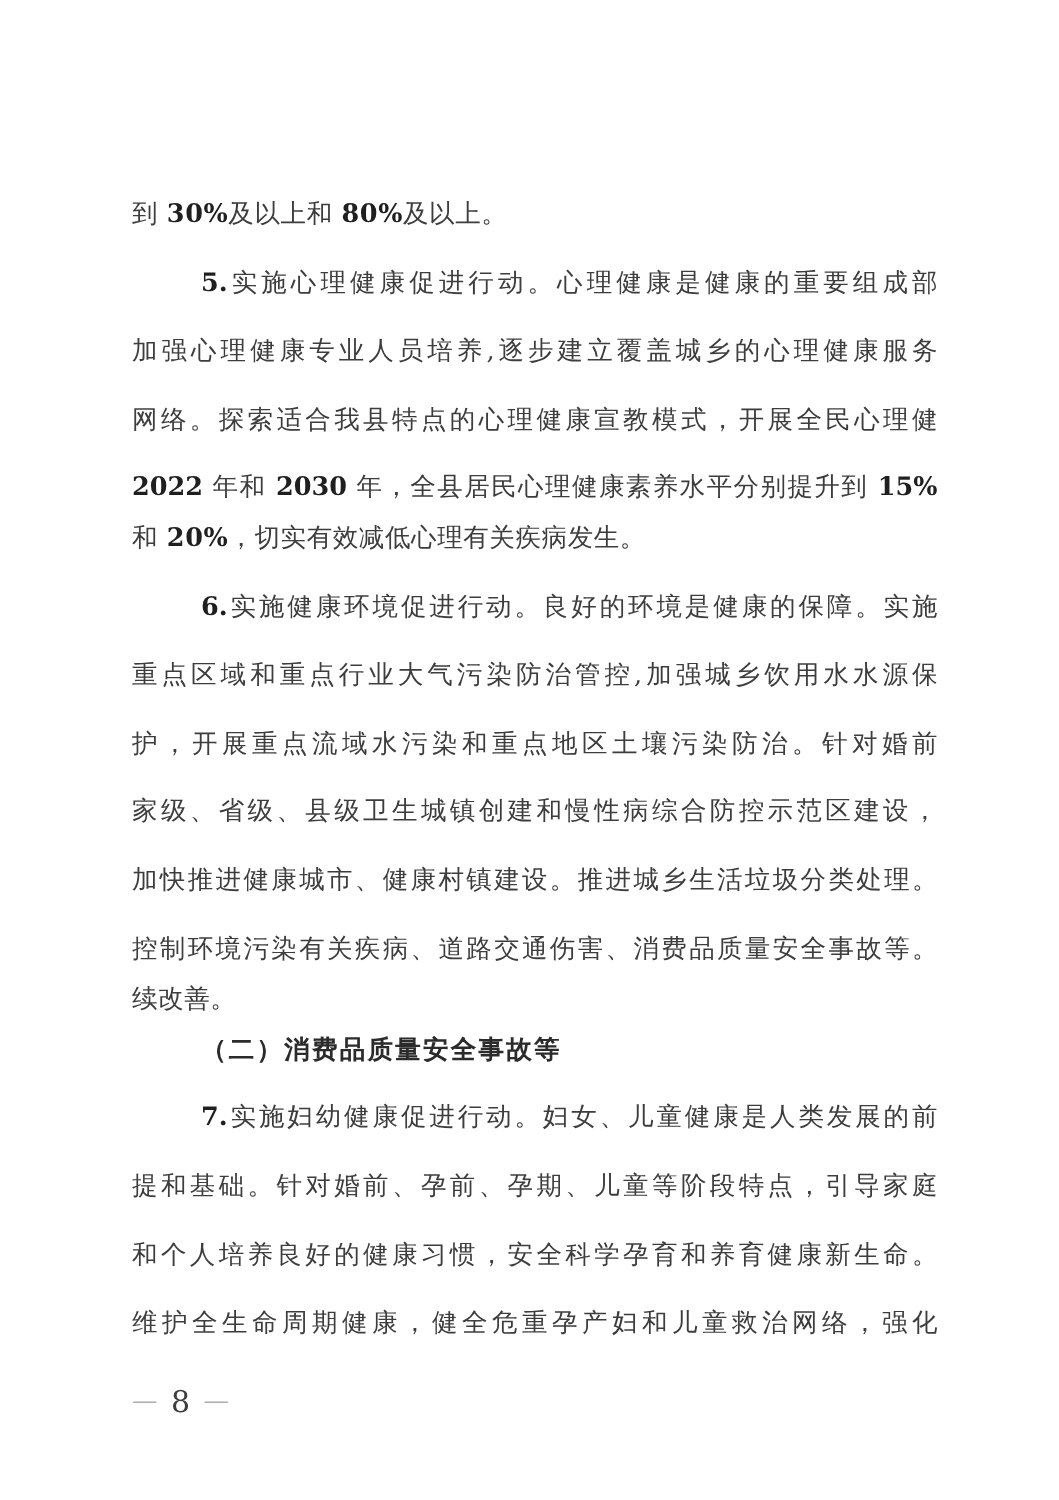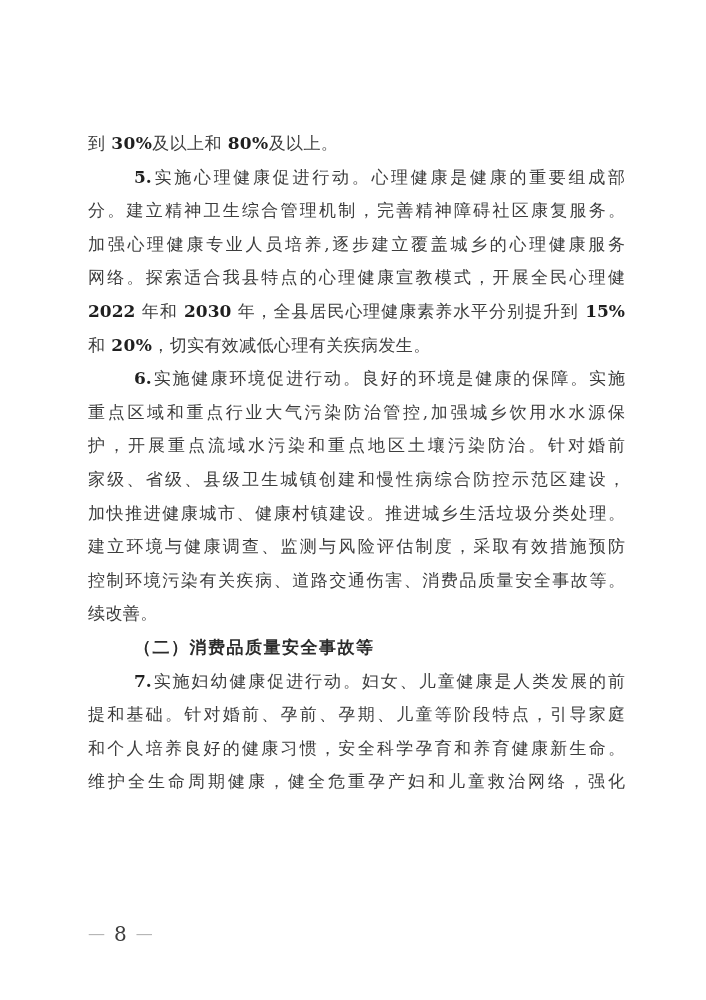--- a/index.html
+++ b/index.html
@@ -33,20 +33,21 @@
     height: 33.6px;
     white-space: nowrap;
     text-align: left;
   }
   .line.fill {
     white-space: normal;
     text-align: justify;
     text-align-last: justify;
     text-justify: inter-character;
     letter-spacing: 0;
+    margin-top: 12px;
   }
   .line.indent {
     padding-left: 46px;
   }
   .line.bold {
     font-weight: bold;
     color: #2b2b2b;
     letter-spacing: 1.5px;
   }
   .line b {
@@ -71,31 +72,29 @@
     color: #3d3d3d;
   }
 </style>
 </head>
 <body>
 
 <div class="page">
   <div class="doc-body">
       <div class="line">到 <b>30%</b>及以上和 <b>80%</b>及以上。</div>
       <div class="line indent fill"><b>5.</b>实施心理健康促进行动。心理健康是健康的重要组成部</div>
-      <div class="line fill">分。建立精神卫生综合管理机制，完善精神障碍社区康复服务。</div>
       <div class="line fill">加强心理健康专业人员培养,逐步建立覆盖城乡的心理健康服务</div>
       <div class="line fill">网络。探索适合我县特点的心理健康宣教模式，开展全民心理健</div>
       <div class="line fill"><b>2022</b> 年和 <b>2030</b> 年，全县居民心理健康素养水平分别提升到 <b>15%</b></div>
       <div class="line">和 <b>20%</b>，切实有效减低心理有关疾病发生。</div>
       <div class="line indent fill"><b>6.</b>实施健康环境促进行动。良好的环境是健康的保障。实施</div>
       <div class="line fill">重点区域和重点行业大气污染防治管控,加强城乡饮用水水源保</div>
       <div class="line fill">护，开展重点流域水污染和重点地区土壤污染防治。针对婚前</div>
       <div class="line fill">家级、省级、县级卫生城镇创建和慢性病综合防控示范区建设，</div>
       <div class="line fill">加快推进健康城市、健康村镇建设。推进城乡生活垃圾分类处理。</div>
-      <div class="line fill">建立环境与健康调查、监测与风险评估制度，采取有效措施预防</div>
       <div class="line fill">控制环境污染有关疾病、道路交通伤害、消费品质量安全事故等。</div>
       <div class="line">续改善。</div>
       <div class="line indent bold">（二）消费品质量安全事故等</div>
       <div class="line indent fill"><b>7.</b>实施妇幼健康促进行动。妇女、儿童健康是人类发展的前</div>
       <div class="line fill">提和基础。针对婚前、孕前、孕期、儿童等阶段特点，引导家庭</div>
       <div class="line fill">和个人培养良好的健康习惯，安全科学孕育和养育健康新生命。</div>
       <div class="line fill">维护全生命周期健康，健全危重孕产妇和儿童救治网络，强化</div>
     </div>
   <div class="footer">
     <span class="dash">—</span><span class="page-num">8</span><span class="dash">—</span>

